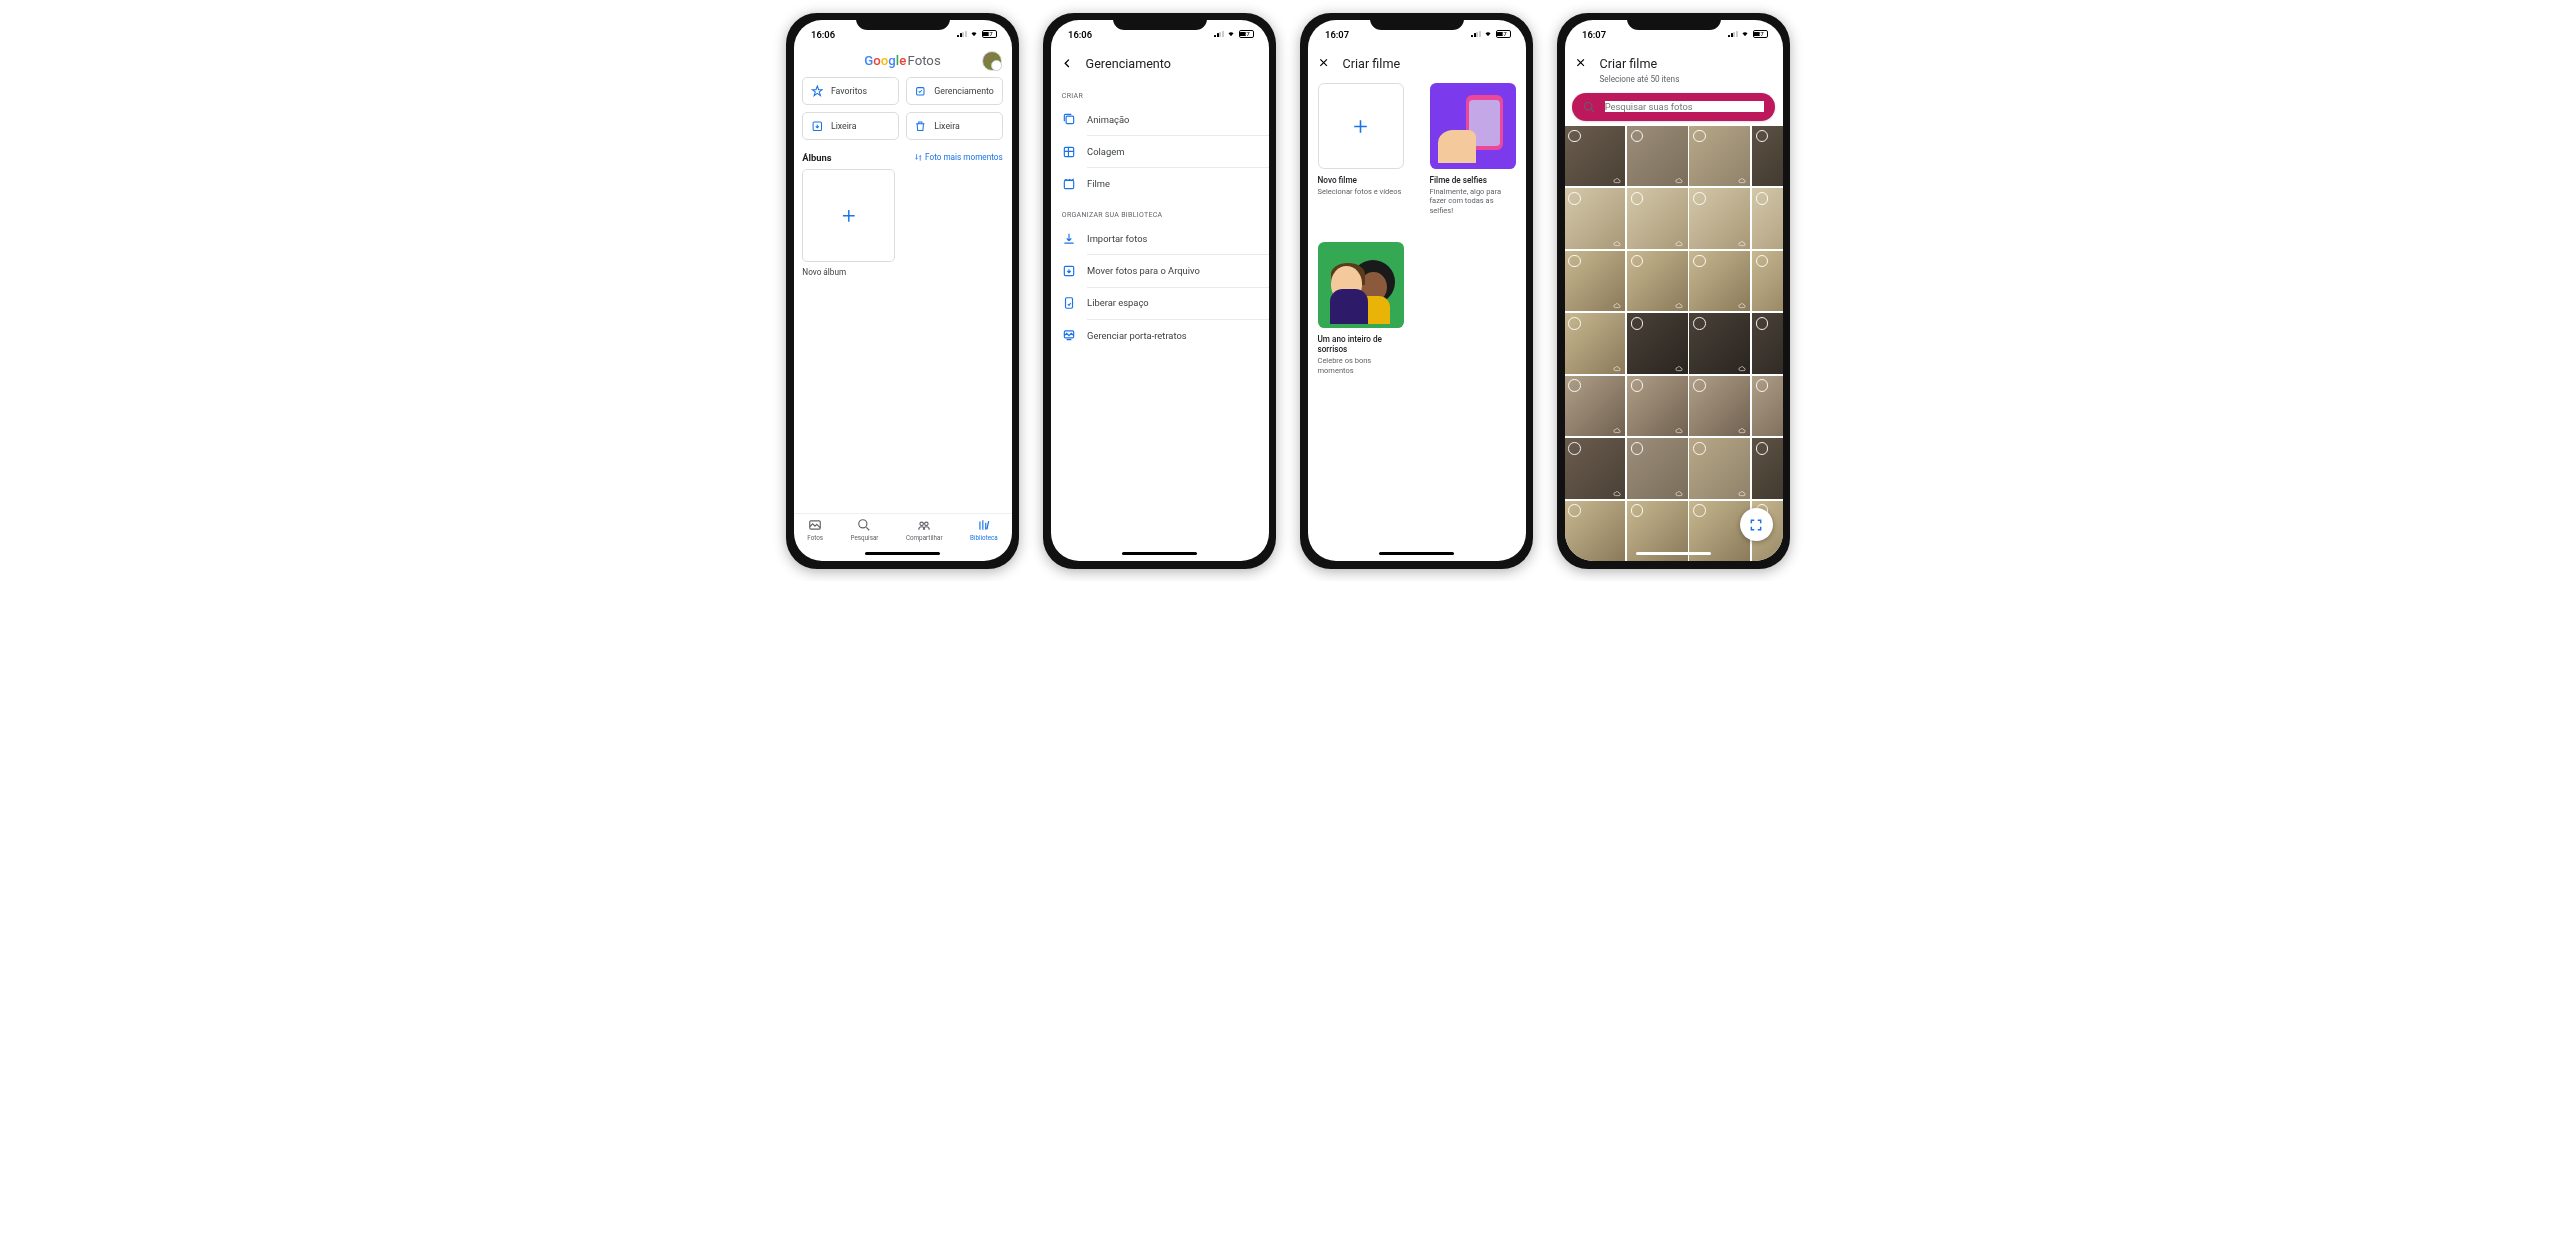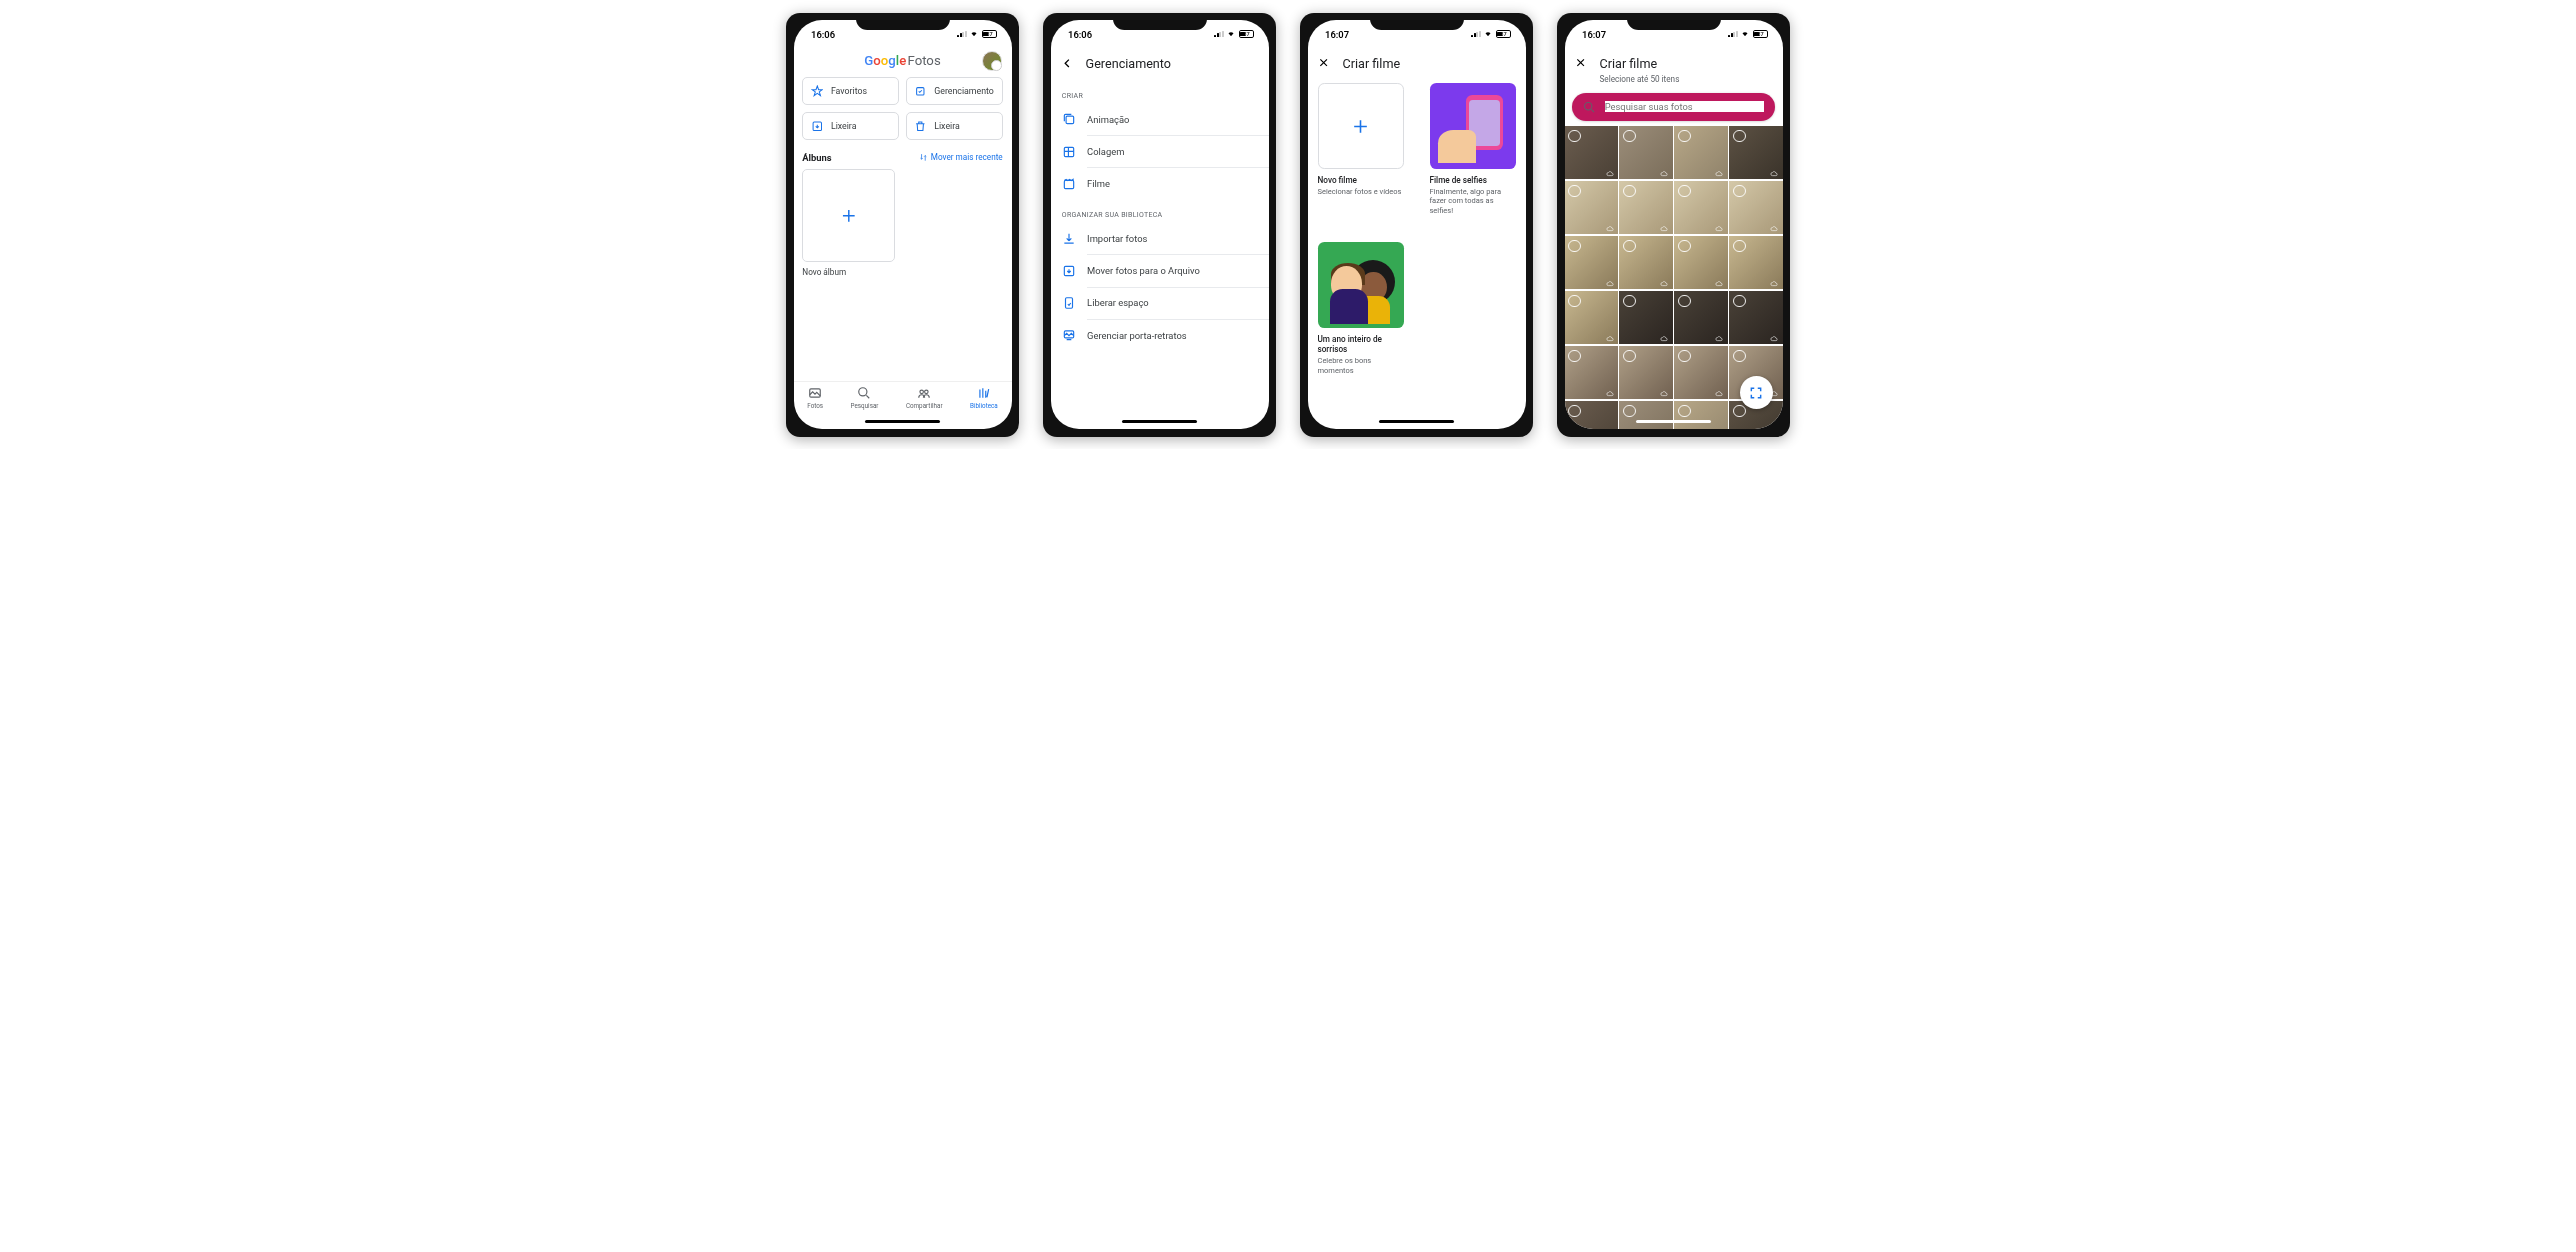--- a/index.html
+++ b/index.html
@@ -1,17 +1,17 @@
 <!DOCTYPE html>
 <html style="font-size:10px"><head>
 <meta charset="utf-8">
 <style>
   * { box-sizing: border-box; margin: 0; padding: 0; font-family: -apple-system, BlinkMacSystemFont, "Segoe UI", Roboto, Helvetica, Arial, sans-serif; }
   body { background: #fff; display: flex; gap: 24px; padding: 12.6px; justify-content: center; }
-  .phone { width: 233px; height: 424px; background: #111; border-radius: 14px; padding: 7.5px; position: relative; box-shadow: 0 2.5px 12.6px rgba(0,0,0,0.3); }
+  .phone { width: 233px; height: 556px; background: #111; border-radius: 31px; padding: 7.5px; position: relative; box-shadow: 0 2.5px 12.6px rgba(0,0,0,0.3); }
   .phone::before { content:''; position:absolute; top:0; left:50%; transform:translateX(-50%); width:94px; height:17.6px; background:#111; border-radius:0 0 11.3px 11.3px; z-index:10; }
   .screen { width: 100%; height: 100%; background: #fff; border-radius: 28px; overflow: hidden; display: flex; flex-direction: column; position: relative; }
   .status-bar { height: 28px; display: flex; justify-content: space-between; align-items: center; padding: 0 15px 0 17.6px; font-size: 9.4px; font-weight: 600; }
   .status-right { display: flex; align-items: center; gap: 2.5px; }
   .signal { display:flex; align-items:flex-end; gap:0.6px; }
   .signal span { width:1.9px; background:#000; border-radius:0.6px; }
   .signal span:nth-child(1){height:2.5px} .signal span:nth-child(2){height:3.8px} .signal span:nth-child(3){height:5px;background:#ccc} .signal span:nth-child(4){height:6.3px;background:#ccc}
   .wifi-icon svg { width:10px; height:7.5px; }
   .battery { width:15px; height:7.5px; border:0.6px solid #000; border-radius:1.9px; position:relative; padding:0.6px; display:flex; align-items:center; }
   .battery::after { content:''; position:absolute; right:-1.9px; top:1.9px; width:1.3px; height:3.1px; background:#000; border-radius:0 0.6px 0.6px 0; }
@@ -156,21 +156,21 @@
             </svg>
           <span>Lixeira</span>
         </div>
       </div>
       <div class="section-row">
         <span class="section-title">Álbuns</span>
         <span class="section-link">
           <svg width="8.8" height="8.8" viewBox="0 0 24 24" fill="none" stroke="currentColor" stroke-width="2">
               <path d="M7 3v14m0 0l-3-3m3 3l3-3M17 21V7m0 0l-3 3m3-3l3 3"></path>
             </svg>
-          <span>Mover mais recente</span>
+          <span>Foto mais momentos</span>
         </span>
       </div>
       <div class="album-card">
         <svg viewBox="0 0 24 24" fill="none" stroke="currentColor" stroke-width="2">
             <path d="M12 4v16M4 12h16"></path>
           </svg>
       </div>
       <div class="album-label">Novo álbum</div>
       <div style="flex:1"></div>
       <div class="tab-bar">

